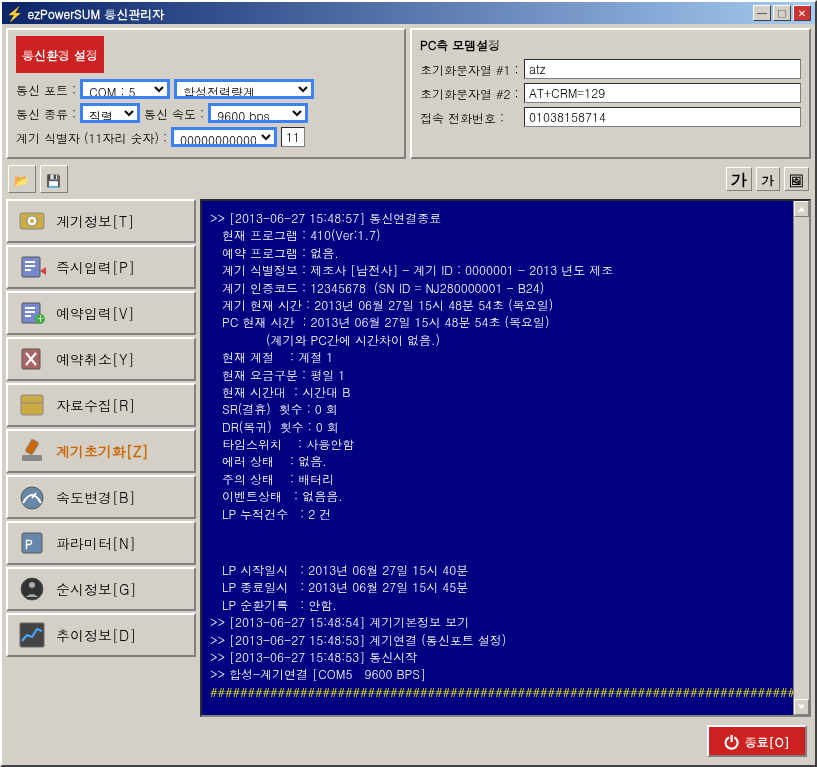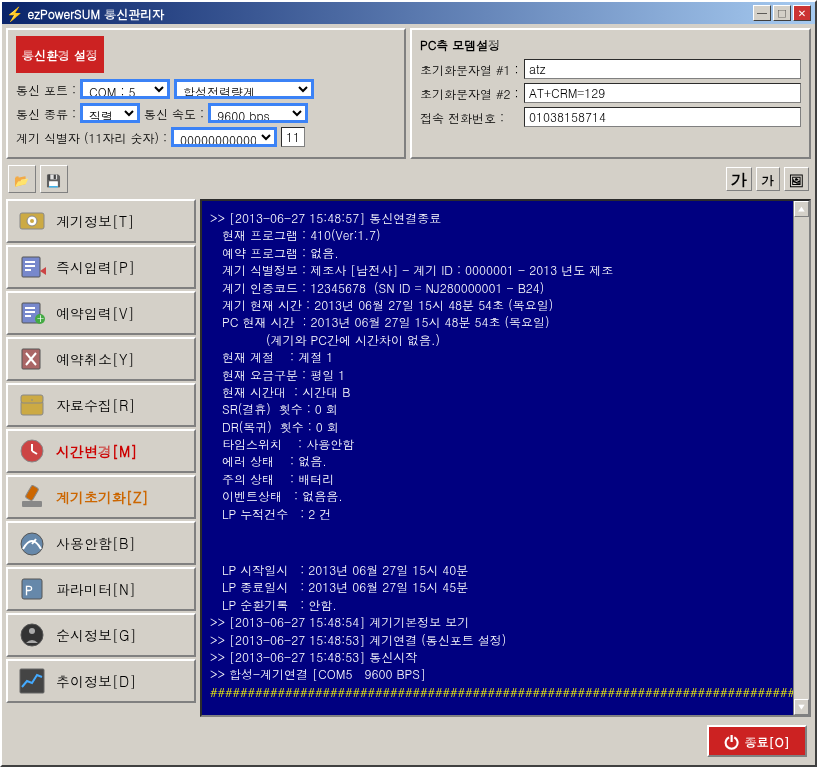--- a/index.html
+++ b/index.html
@@ -203,50 +203,40 @@
           <div class="btn-icon">
             <svg width="28" height="28" viewBox="0 0 28 28">
                 <rect x="3" y="10" width="22" height="14" rx="2" fill="#ccaa44" stroke="#888" stroke-width="1"></rect>
                 <rect x="3" y="4" width="22" height="8" rx="2" fill="#ccaa44" stroke="#888" stroke-width="1"></rect>
                 <line x1="14" y1="8" x2="14" y2="10" stroke="#888" stroke-width="1"></line>
               </svg>
           </div>
           <span class="btn-label">자료수집[R]</span>
         </div>
 
-        <div class="sidebar-btn active-red">
-          <div class="btn-icon">
-            <svg width="28" height="28" viewBox="0 0 28 28">
-                <circle cx="14" cy="14" r="11" fill="#cc4444" stroke="#888" stroke-width="1"></circle>
-                <line x1="14" y1="7" x2="14" y2="14" stroke="white" stroke-width="2"></line>
-                <line x1="14" y1="14" x2="19" y2="17" stroke="white" stroke-width="2"></line>
-              </svg>
-          </div>
-          <span class="btn-label">시간변경[M]</span>
-        </div>
 
         <div class="sidebar-btn active-orange">
           <div class="btn-icon">
             <svg width="28" height="28" viewBox="0 0 28 28">
                 <rect x="10" y="3" width="8" height="14" rx="2" fill="#cc6600" stroke="#888" stroke-width="1" transform="rotate(30 14 10)"></rect>
                 <rect x="4" y="18" width="20" height="6" rx="1" fill="#888"></rect>
               </svg>
           </div>
           <span class="btn-label">계기초기화[Z]</span>
         </div>
 
         <div class="sidebar-btn">
           <div class="btn-icon">
             <svg width="28" height="28" viewBox="0 0 28 28">
                 <circle cx="14" cy="15" r="11" fill="#6688aa" stroke="#555" stroke-width="1"></circle>
                 <path d="M5 20 Q14 4 23 20" fill="none" stroke="white" stroke-width="2"></path>
                 <line x1="14" y1="15" x2="18" y2="10" stroke="white" stroke-width="2"></line>
               </svg>
           </div>
-          <span class="btn-label">사용안함[B]</span>
+          <span class="btn-label">속도변경[B]</span>
         </div>
 
         <div class="sidebar-btn">
           <div class="btn-icon">
             <svg width="28" height="28" viewBox="0 0 28 28">
                 <rect x="4" y="4" width="20" height="20" rx="2" fill="#6688aa" stroke="#555" stroke-width="1"></rect>
                 <text x="7" y="20" font-size="14" fill="white" font-weight="bold">P</text>
               </svg>
           </div>
           <span class="btn-label">파라미터[N]</span>

